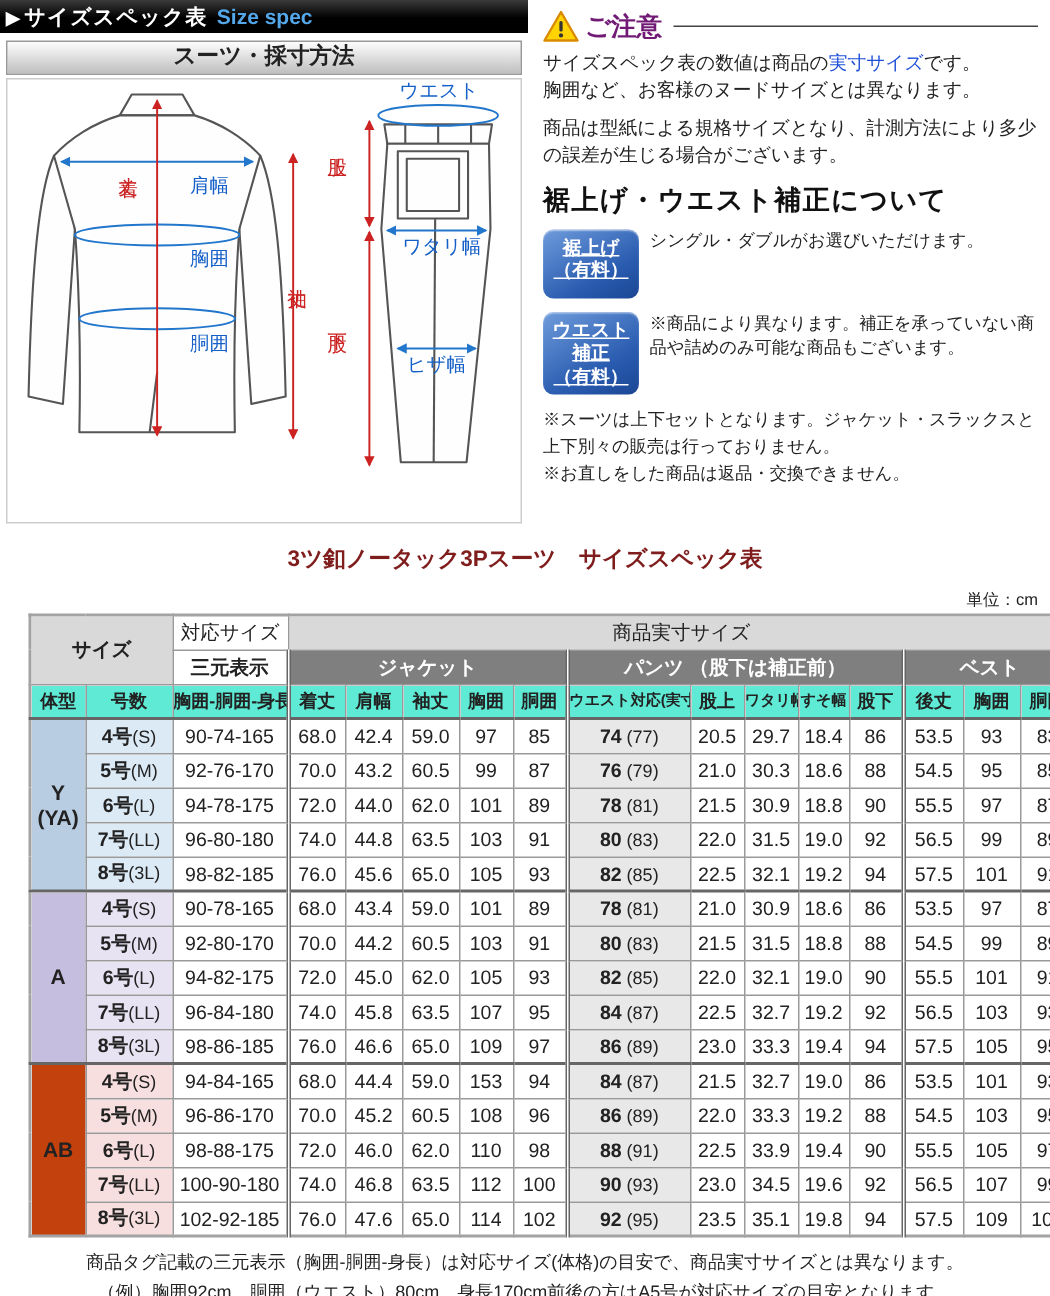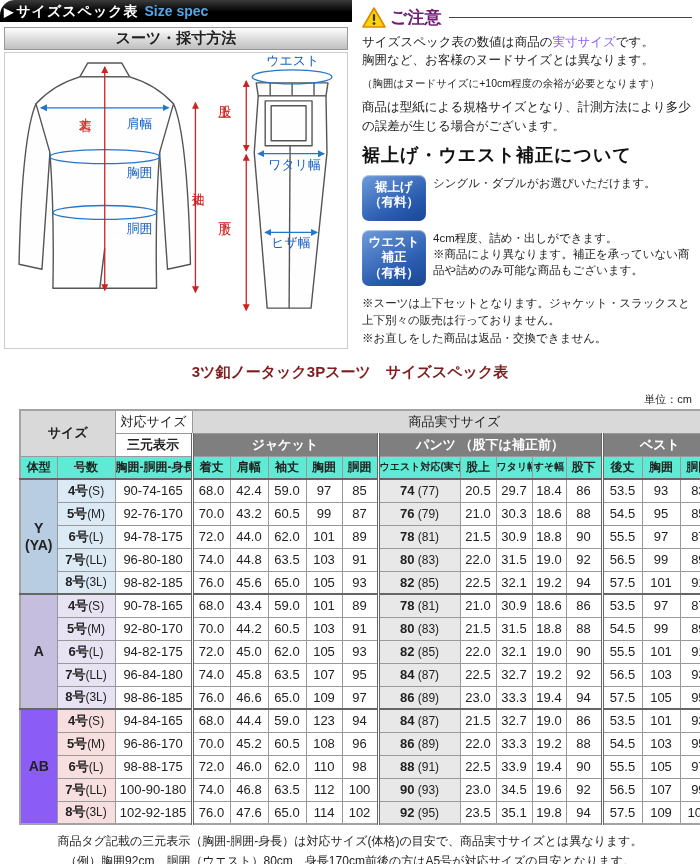--- a/index.html
+++ b/index.html
@@ -1,17 +1,17 @@
 <!DOCTYPE html>
 <html><head>
 <meta charset="utf-8">
 <style>
   * { box-sizing: border-box; margin: 0; padding: 0; }
   html,body { width:700px; background:#fff; font-family:"Liberation Sans", sans-serif; color:#222; }
-  .page { width:700px; height:864px; overflow:hidden; position:relative;border-radius:15px; }
+  .page { width:700px; height:864px; overflow:hidden; position:relative; }
 
   
   .top-area { display:flex; width:700px; }
   .col-left { width:352px; }
   .col-right { width:348px; padding:6px 8px 0 10px; }
 
   .topbar { height:22px; background:linear-gradient(#3a3a3a,#000 55%); color:#fff;
             font-weight:bold; font-size:14px; line-height:22px; padding-left:4px;
             letter-spacing:1px; }
   .topbar .en { color:#54a7e8; font-weight:bold; margin-left:6px; letter-spacing:0; }
@@ -22,30 +22,30 @@
     font-family:"Liberation Serif", serif; font-weight:bold; font-size:15px; color:#222; }
 
   .diagram-box { margin:2px 4px 0 4px; border:1px solid #ccc; background:#fff; height:297px; }
 
   
   .notice-head { display:flex; align-items:center; margin-bottom:4px; }
   .notice-head .txt { font-family:"Liberation Serif", serif; font-weight:bold; font-size:17px; color:#701a75; margin-left:4px; }
   .notice-head .rule { flex:1; border-top:1px solid #444; margin-left:8px; height:0; }
   .notice p { font-size:12.5px; line-height:1.45; margin-bottom:7px; color:#222; }
   .notice .small { font-size:10.5px; margin-bottom:7px; }
-  .red { color:#8b5cf6; }
+  .red { color:#1d4ed8; }
 
   .hem-head { font-family:"Liberation Serif", serif; font-weight:bold; font-size:18px;
               color:#111; margin:8px 0 8px 0; letter-spacing:1px; }
   .badge-row { display:flex; margin-bottom:9px; }
   .badge { width:64px; min-height:46px; border-radius:7px; color:#fff; font-weight:bold;
     font-size:12.5px; text-align:center; padding:5px 0 4px 0; line-height:1.25;
     background:linear-gradient(150deg,#7fa6e4 0%, #6f9cdc 0%, #2a5cb0 65%, #1b4694 100%);
     box-shadow:inset 0 1px 1px rgba(255,255,255,.5); flex-shrink:0; }
-  .badge div { white-space:nowrap; }
+  .badge div { white-space:nowrap;text-decoration:underline; }
   .badge-txt { font-size:11.5px; line-height:1.4; padding-left:7px; color:#222; }
   .hem-notes { font-size:11.5px; line-height:1.5; margin-top:2px; color:#222; }
   .hem-notes div { margin-bottom:1px; }
 
   
   .tbl-title { text-align:center; font-size:15px; font-weight:bold; margin:14px 0 10px 0; color:#7f1d1d; }
   .unit { text-align:right; font-size:11px; padding-right:8px; margin-bottom:2px; color:#222; }
 
   table.spec { border-collapse:collapse; table-layout:fixed; width:698px; margin:0 19px;
                border:2px solid #a3a3a3; }
@@ -155,21 +155,20 @@
           <rect x="10.9" y="7" width="2.2" height="7" rx="1" fill="#333"></rect>
           <circle cx="12" cy="16.6" r="1.4" fill="#333"></circle>
         </svg>
         <span class="txt">ご注意</span>
         <span class="rule"></span>
       </div>
 
       <div class="notice">
         <p><span>サイズスペック表の数値は商品の</span><span class="red">実寸サイズ</span><span>です。</span><br>
         <span>胸囲など、お客様のヌードサイズとは異なります。</span></p>
-        <p class="small">（胸囲はヌードサイズに+10cm程度の余裕が必要となります）</p>
         <p>商品は型紙による規格サイズとなり、計測方法により多少の誤差が生じる場合がございます。</p>
       </div>
 
       <div class="hem-head">裾上げ・ウエスト補正について</div>
 
       <div class="badge-row">
         <div class="badge">
           <div>裾上げ</div>
           <div>（有料）</div>
         </div>
@@ -178,21 +177,20 @@
         </div>
       </div>
 
       <div class="badge-row">
         <div class="badge">
           <div>ウエスト</div>
           <div>補正</div>
           <div>（有料）</div>
         </div>
         <div class="badge-txt">
-          <div>4cm程度、詰め・出しができます。</div>
           <div>※商品により異なります。補正を承っていない商品や詰めのみ可能な商品もございます。</div>
         </div>
       </div>
 
       <div class="hem-notes">
         <div>※スーツは上下セットとなります。ジャケット・スラックスと上下別々の販売は行っておりません。</div>
         <div>※お直しをした商品は返品・交換できません。</div>
       </div>
     </div>
   </div>
@@ -415,27 +413,27 @@
           <td class="grp-l waist-cell"><b>86</b><span class="paren"> (89)</span></td>
           <td>23.0</td>
           <td>33.3</td>
           <td>19.4</td>
           <td>94</td>
           <td class="grp-l">57.5</td>
           <td>105</td>
           <td>95</td>
         </tr>
         <tr class="sec-top">
-          <td class="ct-body" rowspan="5" style="background: #8b5cf6;">AB</td>
+          <td class="ct-body" rowspan="5" style="background: #c2410c;">AB</td>
           <td style="background: rgb(248, 223, 223);"><b>4号</b><span class="paren">(S)</span></td>
           <td>94-84-165</td>
           <td class="grp-l">68.0</td>
           <td>44.4</td>
           <td>59.0</td>
-          <td>123</td>
+          <td>153</td>
           <td>94</td>
           <td class="grp-l waist-cell"><b>84</b><span class="paren"> (87)</span></td>
           <td>21.5</td>
           <td>32.7</td>
           <td>19.0</td>
           <td>86</td>
           <td class="grp-l">53.5</td>
           <td>101</td>
           <td>93</td>
         </tr>

